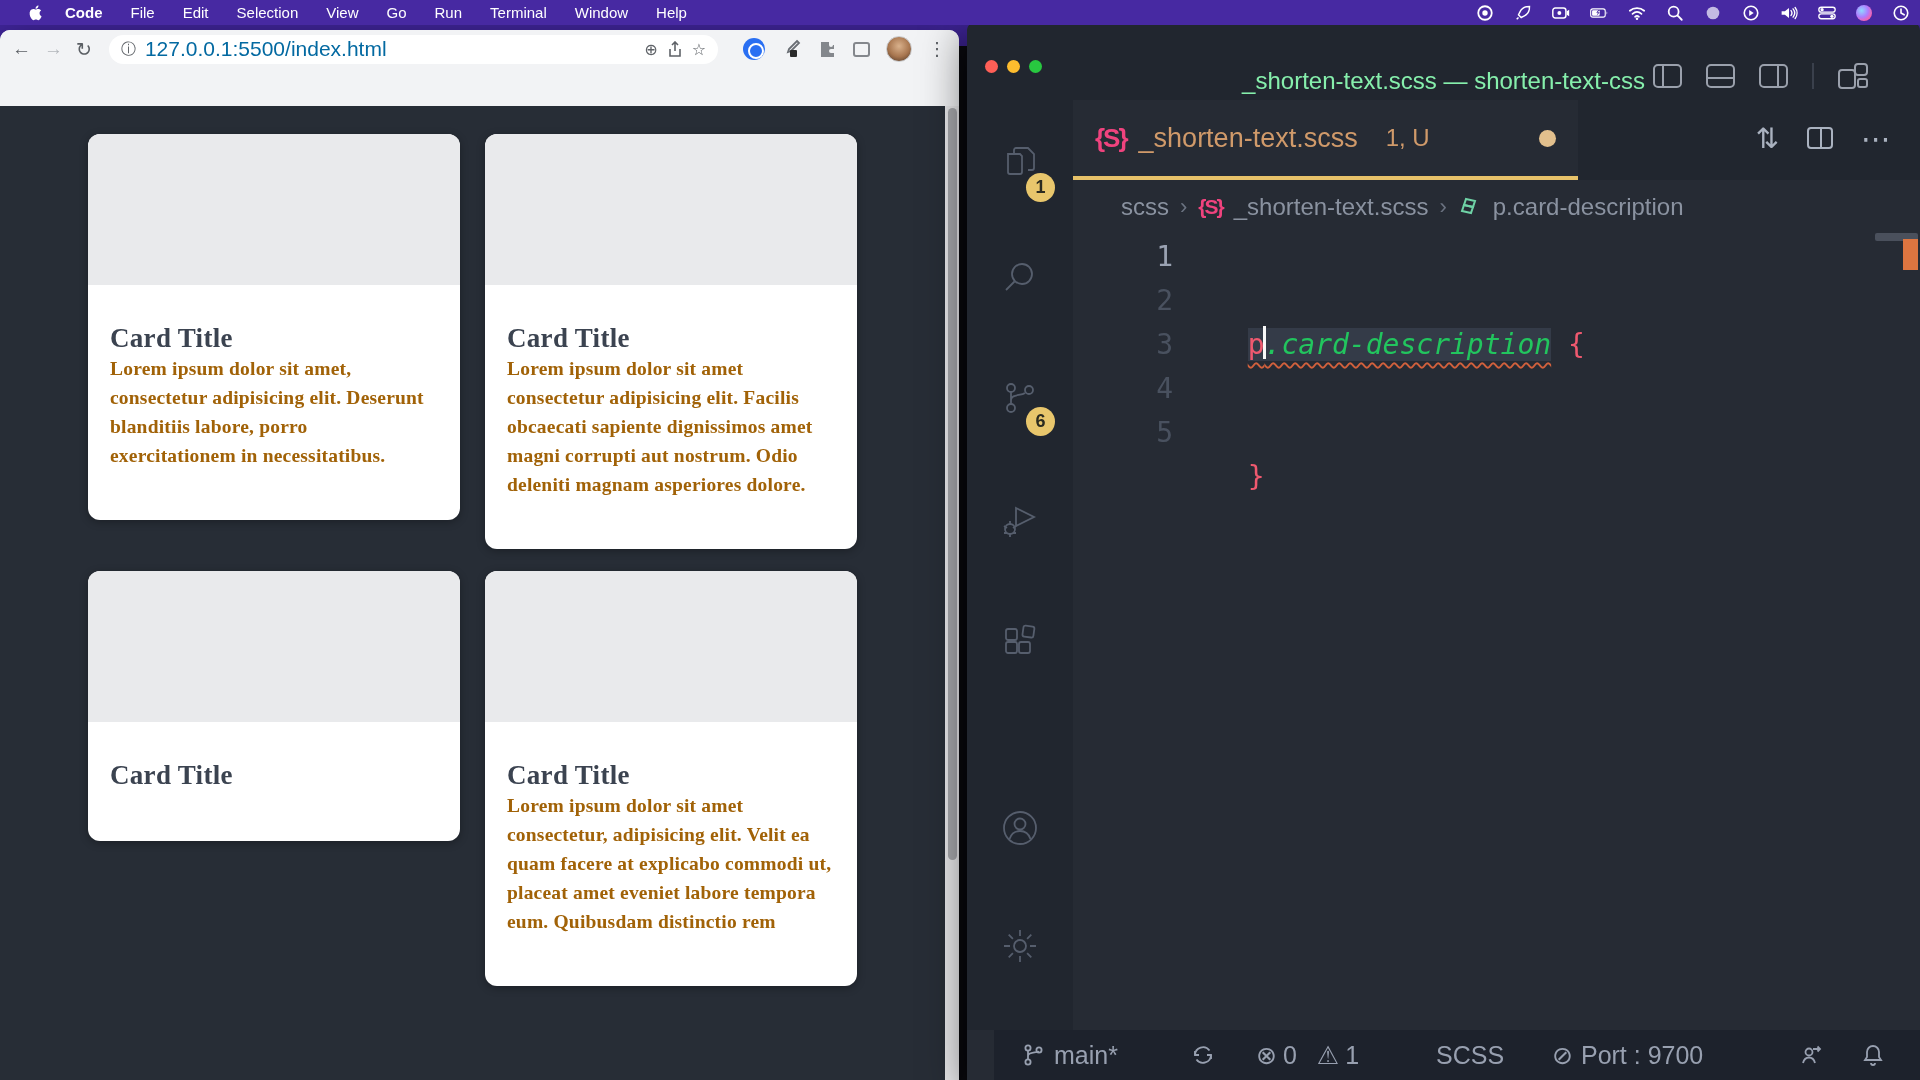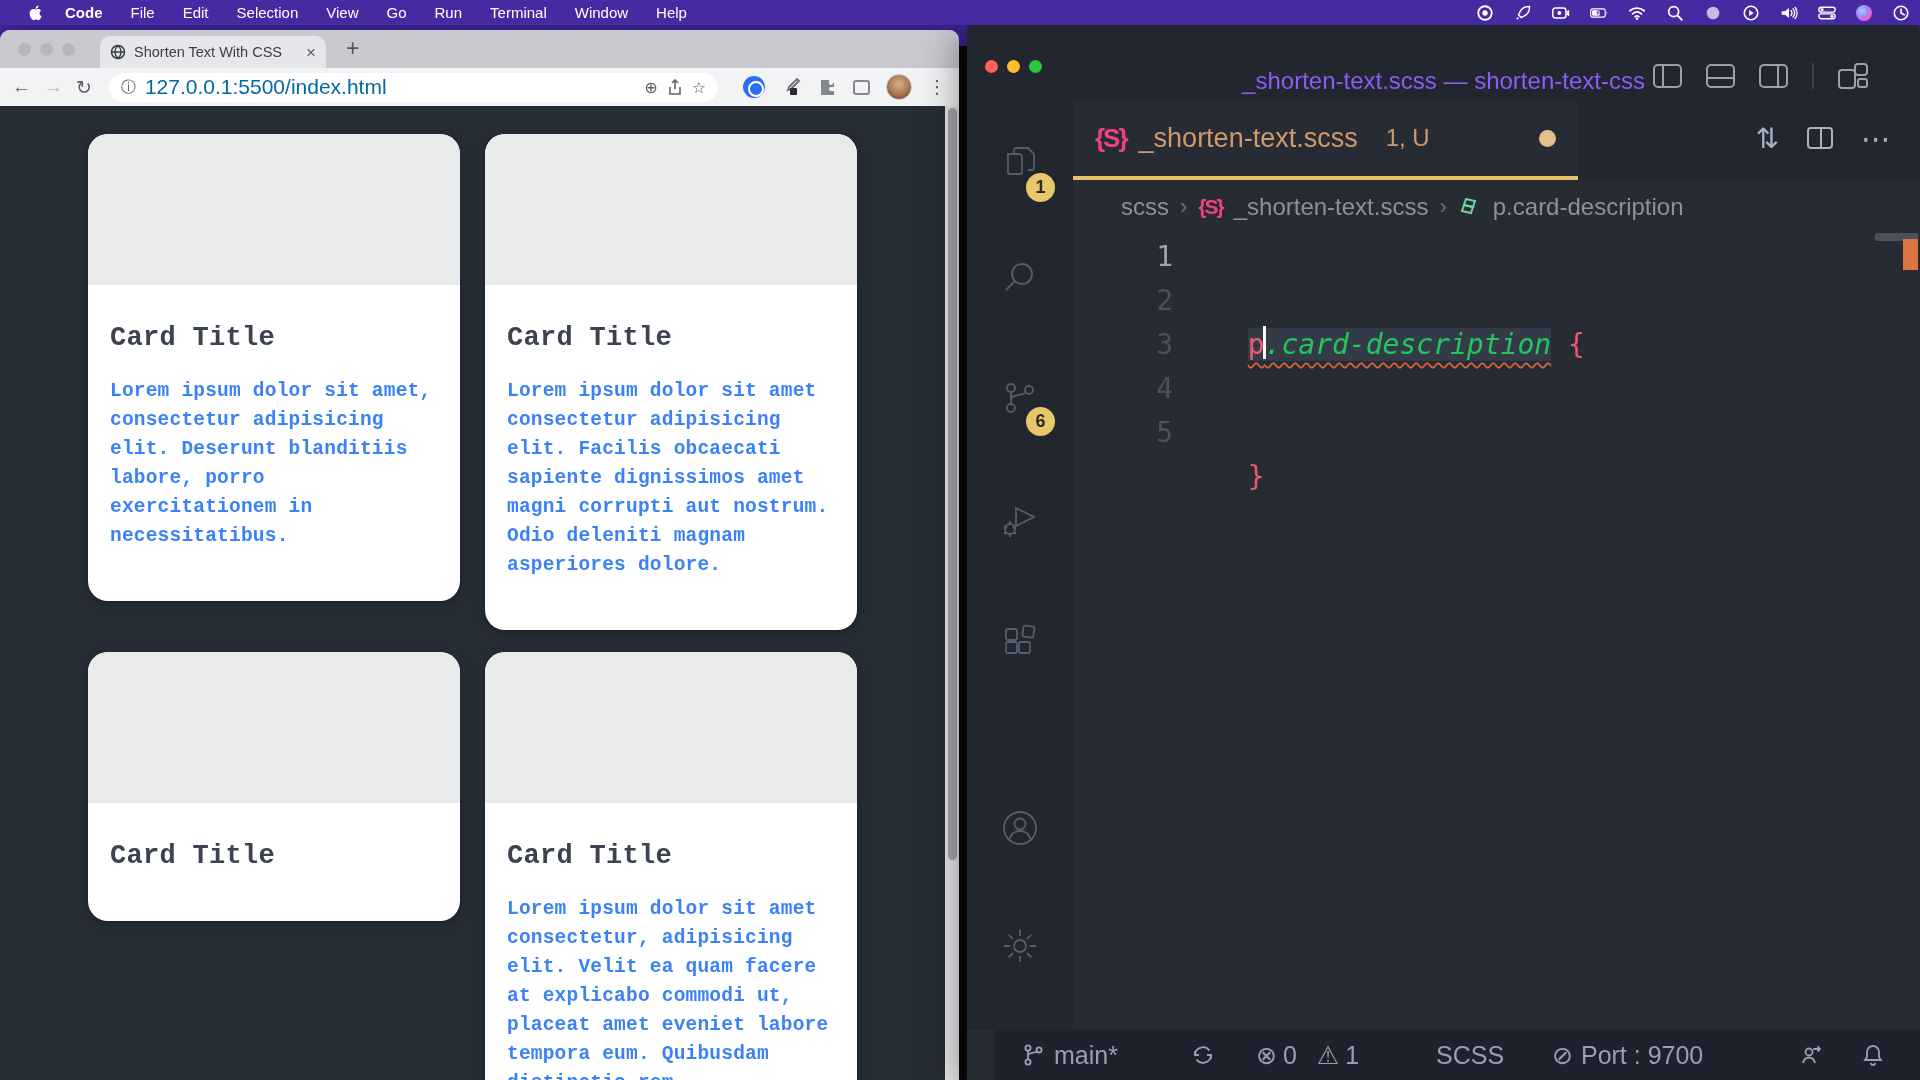--- a/index.html
+++ b/index.html
@@ -47,36 +47,36 @@
                     border:2px solid #fff; border-radius:50%; }
   .panel-sq { width:17px; height:15px; border:2px solid #84878c; border-radius:3px; }
   .avatar { width:26px; height:26px; border-radius:50%;
             background:radial-gradient(circle at 50% 38%, #d9b18c 0%, #a8764f 55%, #4a3425 100%);
             border:1px solid #c9cacd; }
   .kebab { font-size:18px; color:#5a5e63; letter-spacing:1px; }
 
   .b-content { position:absolute; top:76px; left:0; width:959px; bottom:0; background:#272d36; overflow:hidden; }
   .cards { position:absolute; left:88px; top:28px; width:770px; display:grid;
            grid-template-columns:372px 372px; column-gap:25px; row-gap:22px; align-items:start; }
-  .card { background:#fff; border-radius:20px; overflow:hidden; box-shadow:0 2px 8px rgba(0,0,0,.3);
-          font-family:Liberation Mono, monospace; }
+  .card { background:#fff; border-radius:12px; overflow:hidden; box-shadow:0 2px 8px rgba(0,0,0,.3);
+          font-family:Liberation Serif, serif; }
   .card-img { height:151px; background:#e9eaec; }
   .card-body { padding:38px 22px 50px; }
   .card-title { font-size:27px; font-weight:800; color:#3b4350; letter-spacing:.3px; }
-  .card-text { margin-top:24px; font-size:19.5px; line-height:29px; font-weight:700; color:#3b82f6; letter-spacing:.2px; }
+  .card-text { font-size:19.5px; line-height:29px; font-weight:700; color:#a16207; letter-spacing:.2px; }
   .b-scrollbar { position:absolute; right:0; top:0; bottom:0; width:14px; background:#e9e9eb; }
   .b-thumb { position:absolute; left:3px; top:2px; width:9px; height:752px; background:#a7a8ac; border-radius:5px; }
 
   
   .vscode { position:absolute; left:967px; top:21px; width:953px; height:1059px; border-radius:10px 10px 0 0;
             overflow:hidden; background:#262b34; box-shadow:0 12px 45px rgba(0,0,0,.6); color:#9aa2b0; }
   .v-titlebar { position:relative; height:79px; background:#21262f; }
   .v-dots { position:absolute; left:18px; top:39px; display:flex; gap:9px; }
   .v-dot { width:13px; height:13px; border-radius:50%; }
-  .v-title { position:absolute; left:0; right:0; top:46px; text-align:center; font-size:24px; color:#8b5cf6; }
+  .v-title { position:absolute; left:0; right:0; top:46px; text-align:center; font-size:24px; color:#86efac; }
   .v-layout { position:absolute; right:52px; top:42px; display:flex; align-items:center; gap:24px; }
   .pane { width:29px; height:24px; border:2px solid #9aa0ac; border-radius:5px; position:relative; }
   .pane::after { content:""; position:absolute; background:#9aa0ac; }
   .pane.left::after  { left:7px; top:-2px; bottom:-2px; width:2px; }
   .pane.bottom::after{ left:-2px; right:-2px; bottom:7px; height:2px; }
   .pane.right::after { right:7px; top:-2px; bottom:-2px; width:2px; }
   .v-sep { width:2px; height:26px; background:#3a404c; }
 
   .v-activitybar { position:absolute; left:0; top:79px; bottom:50px; width:106px; background:#21262f; }
   .act-item { position:absolute; left:0; width:106px; height:92px; display:flex; align-items:center; justify-content:center; }
@@ -195,36 +195,20 @@
       </svg>
     <span class="siri-orb"></span>
     <svg class="mb-ic" viewBox="0 0 20 20">
         <circle cx="10" cy="10" r="7.5" stroke="#fff" stroke-width="1.8" fill="none"></circle>
         <path d="M10 5.5V10l3.5 2" stroke="#fff" stroke-width="1.8" fill="none" stroke-linecap="round"></path>
       </svg>
   </div>
 </div>
 
 <div class="browser">
-  <div class="b-tabstrip">
-    <div class="b-dots">
-      <span class="b-dot"></span>
-      <span class="b-dot"></span>
-      <span class="b-dot"></span>
-    </div>
-    <div class="b-tab">
-      <svg width="16" height="16" viewBox="0 0 16 16">
-        <circle cx="8" cy="8" r="6.5" stroke="#3c4043" stroke-width="1.5" fill="none"></circle>
-        <path d="M1.5 8h13M8 1.5c-4 3.5-4 9.5 0 13 4-3.5 4-9.5 0-13z" stroke="#3c4043" stroke-width="1.3" fill="none"></path>
-      </svg>
-      <span class="label">Shorten Text With CSS</span>
-      <span class="close">×</span>
-    </div>
-    <span class="b-newtab">+</span>
-  </div>
 
   <div class="b-toolbar">
     <span class="nav-glyph">←</span>
     <span class="nav-glyph disabled">→</span>
     <span class="nav-glyph">↻</span>
     <div class="omnibox">
       <span class="info">ⓘ</span>
       <span class="url">127.0.0.1:5500/index.html</span>
       <span class="sp"></span>
       <span class="omni-glyph">⊕</span>

